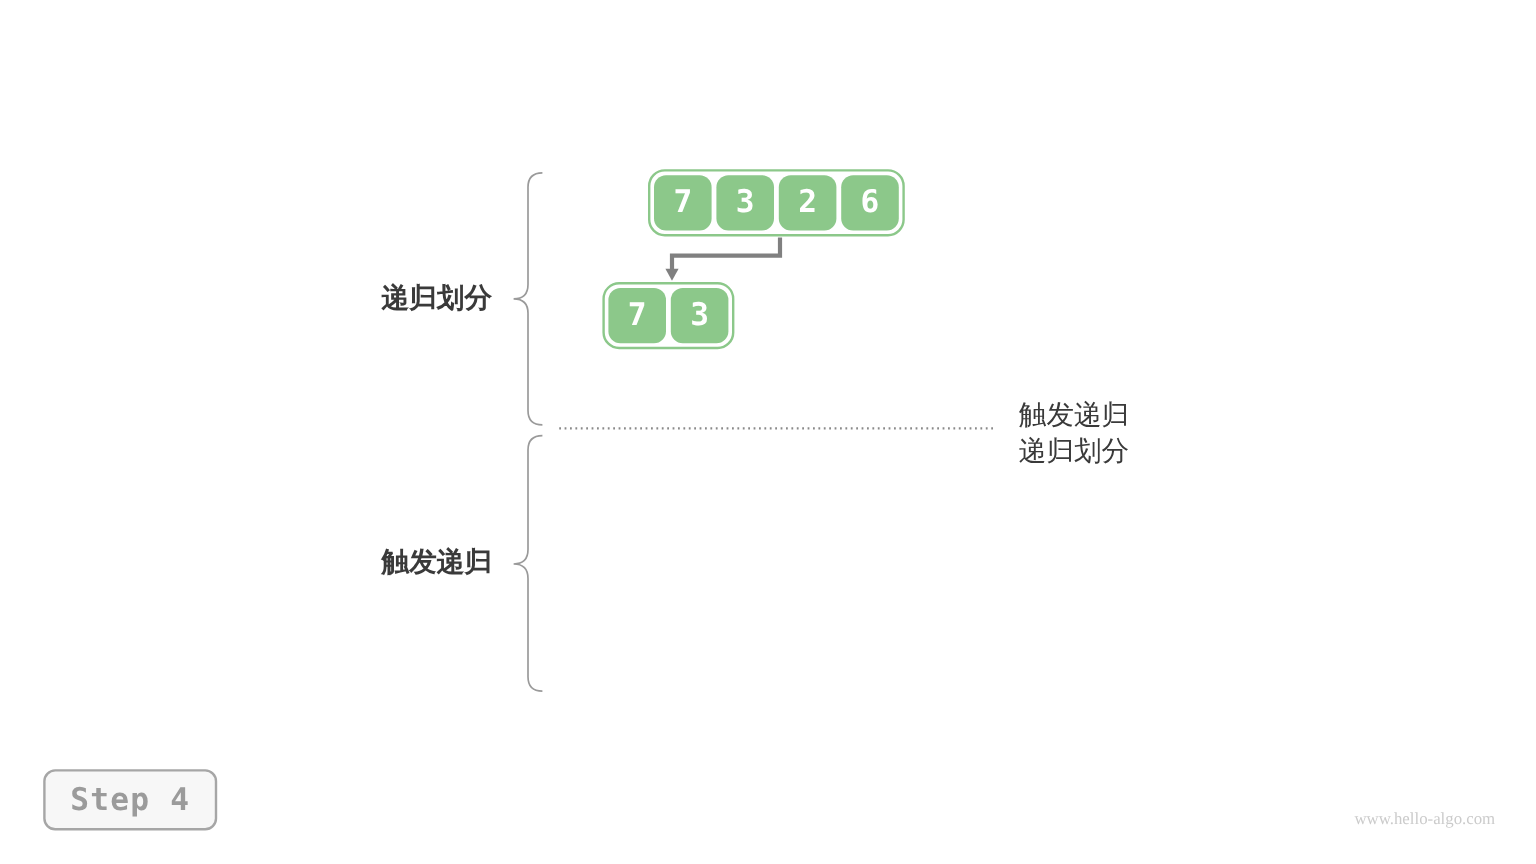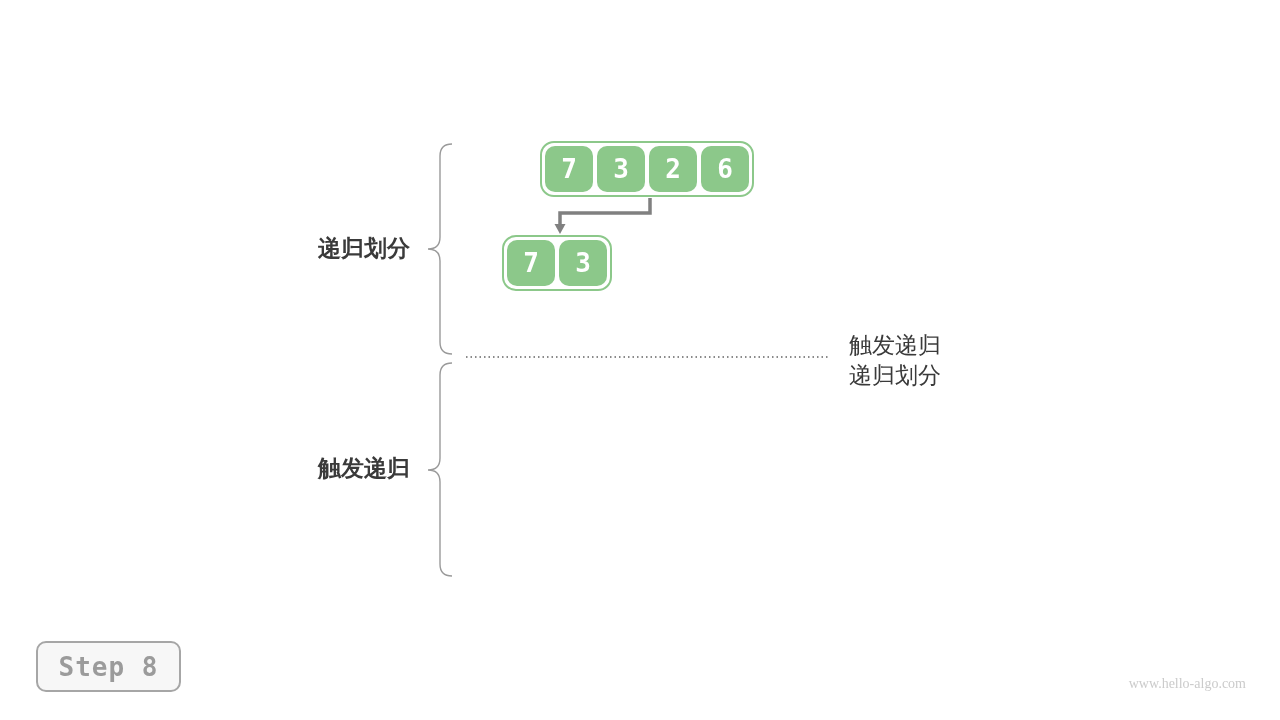--- a/index.html
+++ b/index.html
@@ -78,17 +78,17 @@
   </div>
 
   <div class="phase-label" id="label-divide">递归划分</div>
   <div class="phase-label" id="label-merge">触发递归</div>
 
   <div class="termination-note">
     <div>触发递归</div>
     <div>递归划分</div>
   </div>
 
-  <div class="step-badge">Step 8</div>
+  <div class="step-badge">Step 4</div>
 
   <div class="watermark">www.hello-algo.com</div>
 
 </div>
 
 </body></html>

